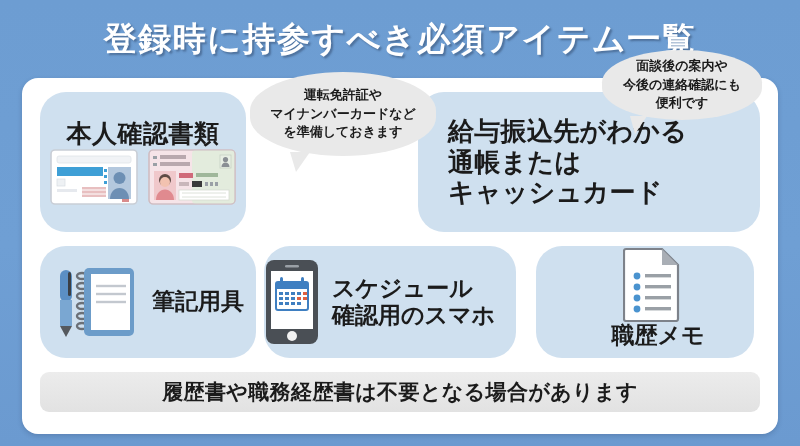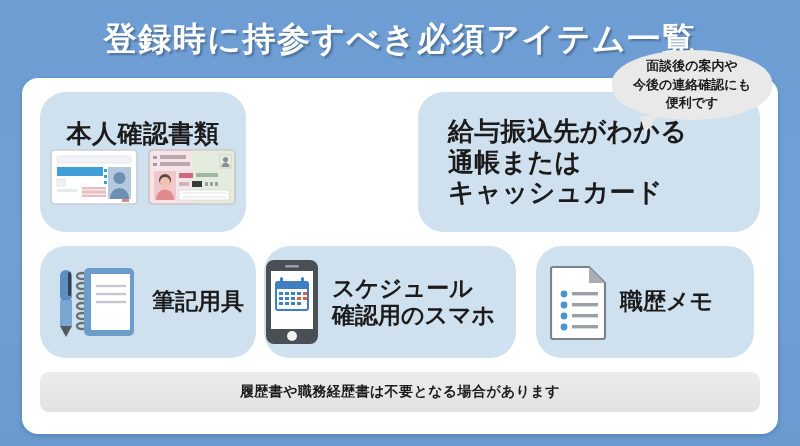--- a/index.html
+++ b/index.html
@@ -46,21 +46,21 @@
     background:#cfe0ef;
     border-radius:26px;
     display:flex;
     align-items:center;
     position:relative;
   }
   .card-id      { width:216px; padding:0 10px; flex-direction:column; justify-content:center; }
   .card-bank    { width:368px; margin-left:172px; padding-left:16px; }
   .card-pen     { width:216px; padding-left:14px; }
   .card-phone   { width:252px; margin-left:8px; }
-  .card-memo    { width:218px; margin-left:20px; padding-left:14px; }
+  .card-memo    { width:218px; margin-left:20px; padding-left:14px;flex-direction:column; }
 
   .card-label {
     color:#1b1b1b;
     font-weight:bold;
     line-height:1.18;
     white-space:pre-line;
   }
   .lbl-id    { font-size:25px; letter-spacing:.5px; margin-bottom:0; }
   .lbl-bank  { font-size:26px; margin-left:14px; letter-spacing:.3px; }
   .lbl-pen   { font-size:23px; margin-left:14px; }
@@ -89,37 +89,37 @@
   }
   .bubble-1 {
     left:228px; top:-6px; width:186px; height:84px;
   }
   .bubble-1::after {
     left:40px; bottom:-16px;
     border-width:20px 14px 0 6px;
     border-color:#e9e9e9 transparent transparent transparent;
   }
   .bubble-2 {
-    right:6px; top:-28px; width:160px; height:70px;
+    right:16px; top:-28px; width:160px; height:70px;
   }
   .bubble-2::after {
     left:28px; bottom:-14px;
     border-width:18px 12px 0 5px;
     border-color:#e9e9e9 transparent transparent transparent;
   }
   
   .footer {
     margin-top:14px;
     height:40px;
     background:linear-gradient(180deg,#ececec 0%, #e2e2e2 100%);
     border-radius:9px;
     display:flex; align-items:center; justify-content:center;
   }
   .footer-text {
-    font-size:14px; font-weight:bold; color:#1b1b1b; letter-spacing:.4px;
+    font-size:21px; font-weight:bold; color:#1b1b1b; letter-spacing:.4px;
   }
   
   .icons-row { display:flex; align-items:center; gap:10px; }
   svg { display:block; }
 </style>
 </head>
 <body>
 
 <div class="poster">
 
@@ -185,20 +185,23 @@
           </span>
         </div>
       </div>
 
       <div class="card card-bank">
         <div class="card-label lbl-bank">給与振込先がわかる
 通帳または
 キャッシュカード</div>
       </div>
 
+      <div class="bubble bubble-1">運転免許証や
+マイナンバーカードなど
+を準備しておきます</div>
     </div>
 
     <div class="row row-bottom">
 
       <div class="card card-pen">
         <span>
           <svg width="84" height="76" viewBox="0 0 84 76">
 
             <rect x="6" y="6" width="12" height="32" rx="6" fill="#5b8fc4"></rect>
             <rect x="6" y="36" width="12" height="26" fill="#7aa7d2"></rect>

